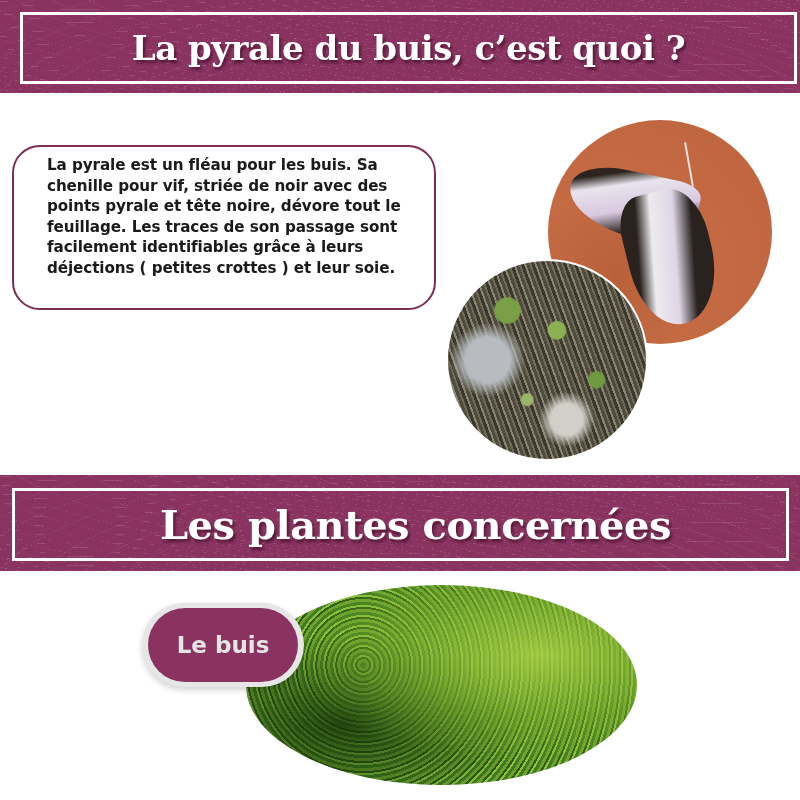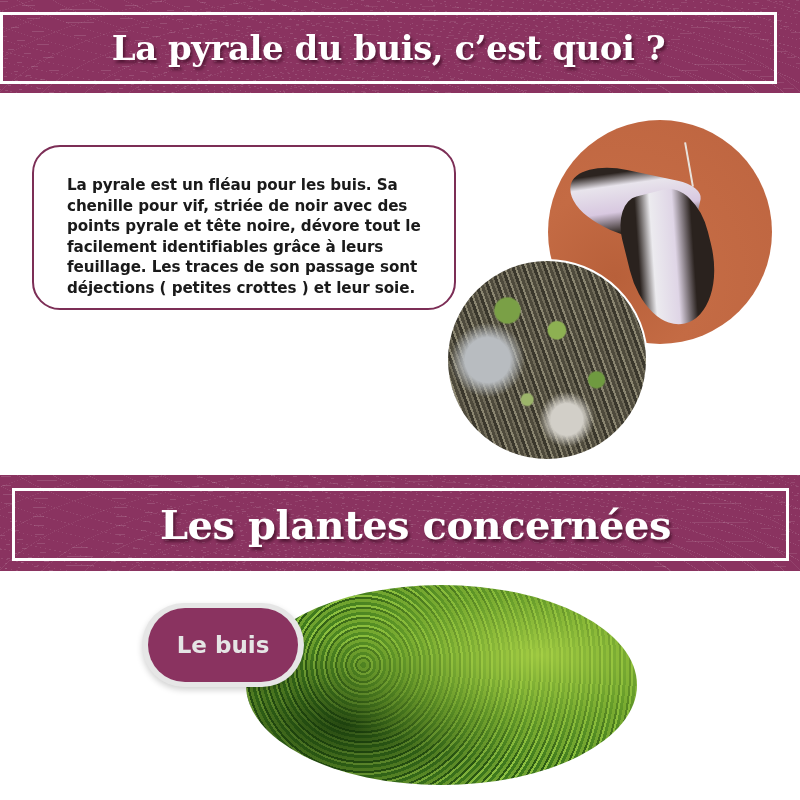--- a/index.html
+++ b/index.html
@@ -13,35 +13,35 @@
       repeating-radial-gradient(ellipse at 10% 120%, rgba(255,255,255,0) 0 14px, rgba(255,255,255,0.13) 14px 15px, rgba(255,255,255,0) 15px 28px),
       repeating-radial-gradient(ellipse at 90% -40%, rgba(255,255,255,0) 0 18px, rgba(255,255,255,0.10) 18px 19px, rgba(255,255,255,0) 19px 34px),
       repeating-radial-gradient(ellipse at 50% 150%, rgba(255,255,255,0) 0 22px, rgba(255,255,255,0.08) 22px 23px, rgba(255,255,255,0) 23px 40px);
   }
   .banner-1 { top: 0; height: 93px; }
   .banner-2 { top: 475px; height: 96px; }
   .frame {
     position: absolute; border: 3px solid #ffffff;
     display: flex; align-items: center; justify-content: center;
   }
-  .banner-1 .frame { left: 0; top: 12px; width: 777px; height: 72px; }
+  .banner-1 .frame { left: 20px; top: 12px; width: 777px; height: 72px; }
   .banner-2 .frame { left: 12px; top: 13px; width: 777px; height: 73px; }
   .banner-title {
     font-family: "DejaVu Serif", "Liberation Serif", serif;
     color: #ffffff; font-weight: bold;
     text-shadow: 2px 3px 3px rgba(40,0,20,0.55);
     letter-spacing: -0.5px;
   }
   .banner-1 .banner-title { font-size: 34px; }
   .banner-2 .banner-title { font-size: 40px; margin-left: 30px; }
 
   .desc-box {
-    position: absolute; left: 32px; top: 145px; width: 424px; height: 165px;
+    position: absolute; left: 12px; top: 145px; width: 424px; height: 165px;
     border: 2px solid #7c2e56; border-radius: 28px; background: #fff;
-    padding: 28px 20px 0 33px;
+    padding: 8px 20px 0 33px;
   }
   .desc-text {
     font-family: "DejaVu Sans", sans-serif; font-size: 15.2px; line-height: 20.5px;
     color: #1a1a1a; font-weight: 600; letter-spacing: -0.1px;
   }
 
   .photo { position: absolute; border-radius: 50%; overflow: hidden; }
   .photo-moth {
     left: 548px; top: 120px; width: 224px; height: 224px;
     background:
@@ -103,22 +103,22 @@
 <div class="banner banner-1">
   <div class="frame">
     <h1 class="banner-title">La pyrale du buis, c’est quoi ?</h1>
   </div>
 </div>
 
 <div class="desc-box">
   <p class="desc-text">La pyrale est un fléau pour les buis. Sa</p>
   <p class="desc-text">chenille pour vif, striée de noir avec des</p>
   <p class="desc-text">points pyrale et tête noire, dévore tout le</p>
+  <p class="desc-text">feuillage. Les traces de son passage sont</p>
   <p class="desc-text">facilement identifiables grâce à leurs</p>
-  <p class="desc-text">feuillage. Les traces de son passage sont</p>
   <p class="desc-text">déjections ( petites crottes ) et leur soie.</p>
 </div>
 
 <div class="photo photo-moth">
   <div class="moth-antenna"></div>
   <div class="moth-wing-l"></div>
   <div class="moth-wing-r"></div>
 </div>
 
 <div class="photo photo-web"></div>

